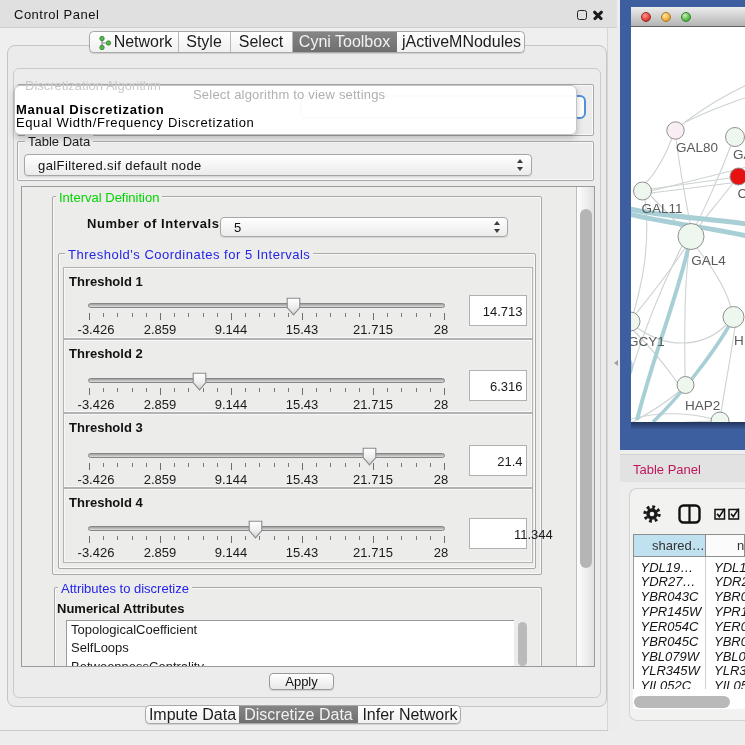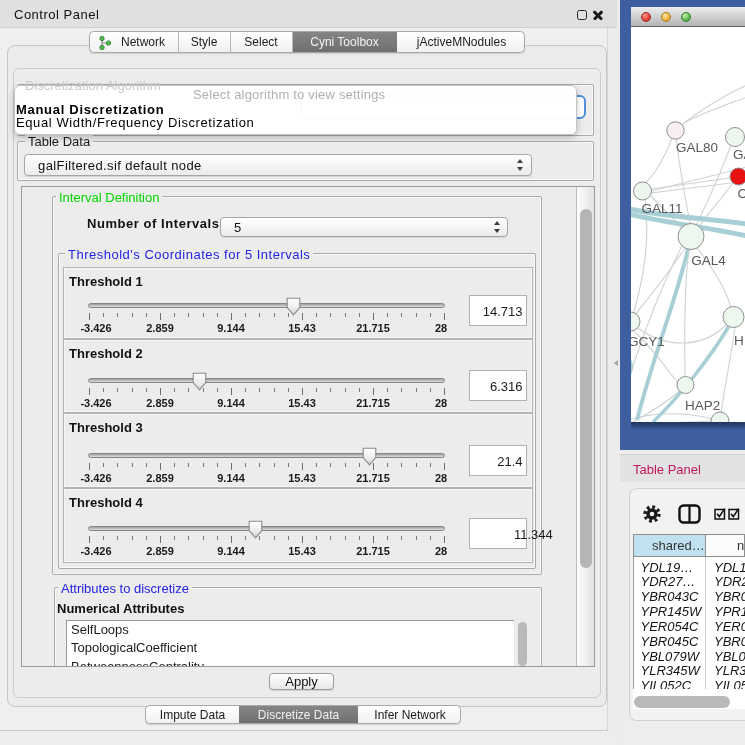--- a/index.html
+++ b/index.html
@@ -21,21 +21,21 @@
 
 #opanel { left:7px; top:45px; width:600px; height:662px; border:1.5px solid #c5c5c5;
   border-radius:8px; background:#ebebeb; }
 #ipanel { left:13px; top:68px; width:588px; height:630px; border:1px solid #cbcbcb;
   border-radius:6px; background:#ececec; }
 
 .seg { border:1px solid #a8a8a8; border-radius:4.5px;
   background:linear-gradient(#ffffff,#f0f0f0); box-shadow:0 1px 1px rgba(0,0,0,.12); }
 .seg .sel { position:absolute; top:0; bottom:0; background:linear-gradient(#858585,#6f6f6f); }
 .seg span { position:absolute; top:0; bottom:0; display:flex; align-items:center;
-  justify-content:center; font-size:12px; color:#1c1c1c; }
+  justify-content:center; font-size:16px; color:#1c1c1c; }
 .seg .sep { position:absolute; top:0; bottom:0; width:1px; background:#b9b9b9; }
 #ttabs { left:89px; top:31px; width:436px; height:22px; }
 #ttabs .sel { left:202px; width:105px; }
 #btabs { left:145px; top:705px; width:316px; height:19px; }
 #btabs .sel { left:93px; width:119px; }
 .seg .sel ~ .wt { color:#f2f2f2; }
 
 .grp { border:1px solid #a9a9a9; border-radius:2px;
   box-shadow:inset 0 0 0 1px rgba(255,255,255,.7); }
 .gtitle { position:absolute; font-size:13px; background:#ececeb; padding:0 3px; }
@@ -51,21 +51,21 @@
 .arrows b { bottom:0; border-top:4.8px solid #3c3c3c; }
 
 .tpanel { left:63px; width:470px; background:#ececeb; border:1px solid #b3b3b3;
   box-shadow:inset 0 0 0 1px rgba(255,255,255,.6); }
 .bold13 { font-size:13px; font-weight:bold; color:#111; }
 .track { position:absolute; left:88px; width:357px; height:5px;
   background:linear-gradient(#9e9e9e,#dedede); border:1px solid #868686; border-radius:3px; }
 .ticks { position:absolute; left:89px; width:357px; height:4px;
   background:repeating-linear-gradient(to right,#787878 0 1px,transparent 1px 14.2px); }
 .mtick { position:absolute; width:1px; height:7px; background:#6e6e6e; }
-.tlab { position:absolute; transform:translateX(-50%); font-size:11px; font-weight:bold;
+.tlab { position:absolute; transform:translateX(-50%); font-size:13px; font-weight:normal;
   color:#1a1a1a; white-space:nowrap; }
 .thumb { position:absolute; width:15px; height:19px; }
 .vbox { position:absolute; left:469px; width:58px; height:31px; background:#fff;
   border:1px solid #b1b1b1; font-size:13px; color:#1a1a1a; text-align:right;
   line-height:31px; padding-right:3.5px; }
 
 #spane { left:21px; top:186px; width:574px; height:481px; border:1px solid #9a9a9a;
   background:#ececeb; }
 #sbar { left:576px; top:187px; width:18px; height:479px;
   background:linear-gradient(to right,#fdfdfd,#e2e2e2); border-left:1px solid #bdbdbd; }
@@ -291,22 +291,22 @@
         </linearGradient>
       </defs>
 <path d="M1.2,1.2 h12.6 v9.3 L7.5,17.8 L1.2,10.5 Z" fill="url(#tg488)" stroke="#8a8a8a" stroke-width="1.1"></path>
     </svg>
   <div class="abs vbox" style="top:517.5px;padding-left:44px;">11.344</div>
 
   <div class="abs grp" style="left:54px;top:587px;width:488px;height:80px;border-bottom:none;"></div>
   <div class="abs gtitle" style="left:58px;top:581px;color:#2424e8;">Attributes to discretize</div>
   <div class="abs bold13" style="left:57px;top:601px;">Numerical Attributes</div>
   <div class="abs" id="alist">
+    <div>TopologicalCoefficient</div>
     <div>SelfLoops</div>
-    <div>TopologicalCoefficient</div>
     <div>BetweennessCentrality</div>
   </div>
   <div class="abs" style="left:514px;top:620px;width:16px;height:46px;background:#ececec;"></div>
   <div class="abs sthumb2" style="left:518px;top:622px;width:9px;height:44px;"></div>
   <div class="abs" style="left:21px;top:666px;width:574px;height:1px;background:#9a9a9a;"></div>
 
   <div class="abs" id="apply">Apply</div>
 
   <div class="abs" style="left:0;top:731px;width:617px;height:14px;background:#ededed;"></div>
   <div class="abs" style="left:0;top:730px;width:608px;height:1px;background:#c9c9c9;"></div>

